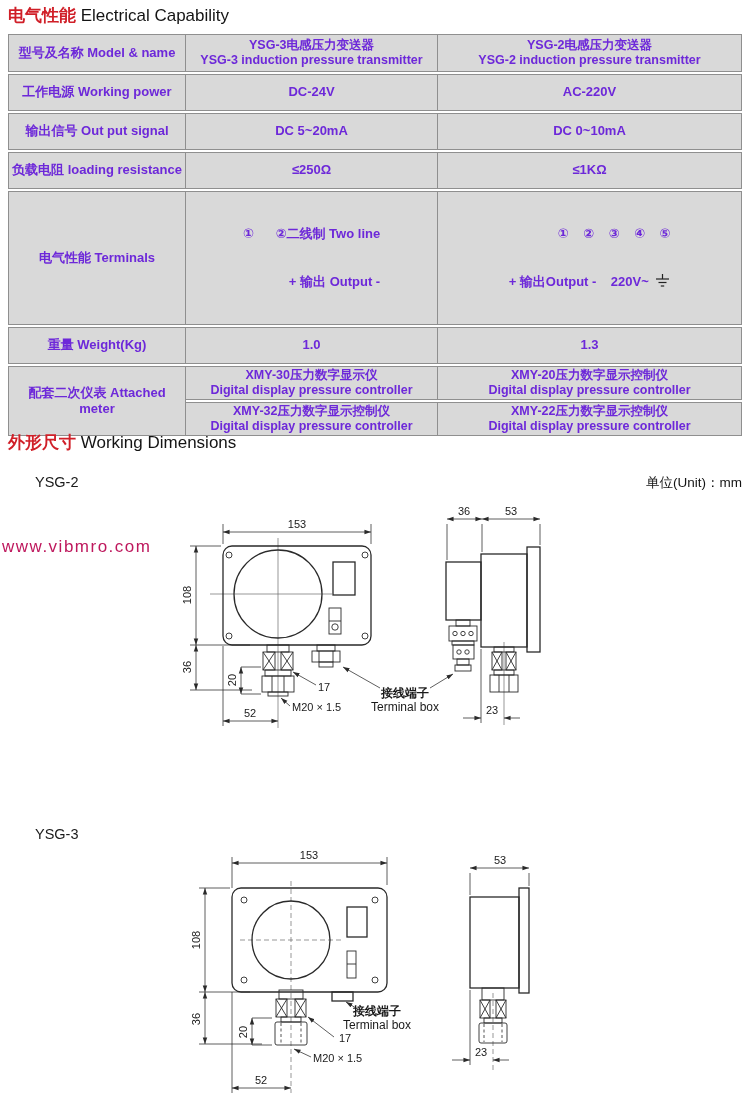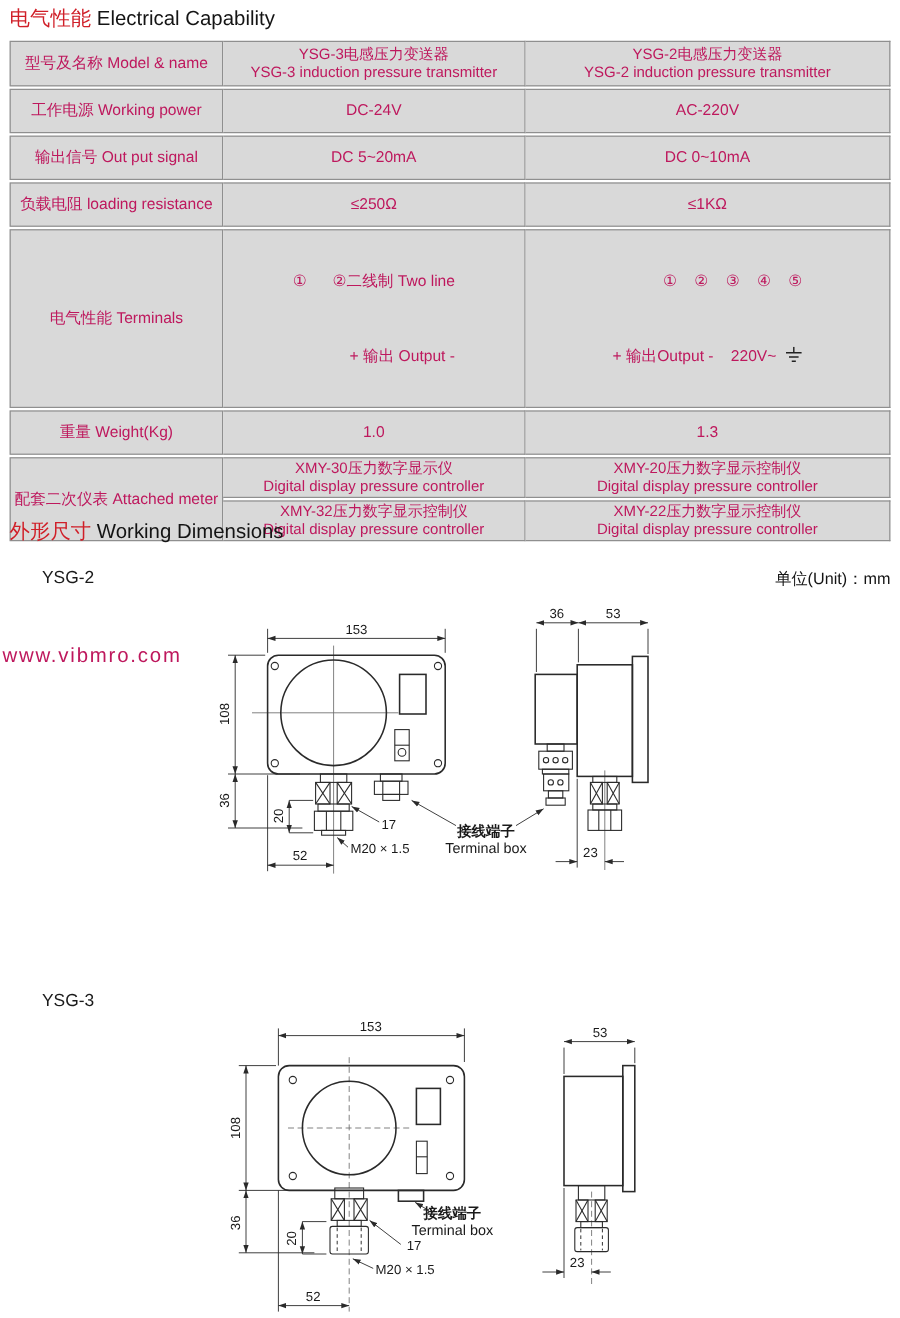--- a/index.html
+++ b/index.html
@@ -1,42 +1,42 @@
 <!DOCTYPE html>
 <html><head>
 <meta charset="utf-8">
 <style>
   html,body{margin:0;padding:0}
   body{
     position:relative;width:750px;height:1098px;background:#ffffff;
     font-family:"Liberation Sans","DejaVu Sans",sans-serif;color:#141414;overflow:hidden;
   }
   .sec-title{position:absolute;left:8px;font-size:17px;font-weight:400;white-space:nowrap}
-  .sec-title .zh{color:#d01f28;font-weight:400}
+  .sec-title .zh{color:#d01f28;font-weight:700}
   .sec-title .en{color:#141414}
   #title-electrical{top:4px}
   #title-dimensions{top:431px}
 
   table.spec{
     position:absolute;left:8px;top:32px;width:734px;
     border-collapse:separate;border-spacing:0 2px;table-layout:fixed;
   }
   table.spec td{
     background:#d9d9d9;border:1px solid #8f8f8f;border-left:none;
     text-align:center;vertical-align:middle;font-size:13px;line-height:1.25;
-    padding:1px 3px;color:#be185d;
+    padding:1px 3px;color:#6d28d9;font-weight:bold;
   }
   table.spec td.first{border-left:1px solid #8f8f8f}
   tr.r-std td{height:33px}
   tr.r-hdr td{height:34px}
   tr.r-term td{height:66px}
   tr.r-sub td{height:30px}
   .two-line{font-size:12.5px;line-height:1.2}
   .term-block{display:inline-block;text-align:right;white-space:pre;font-size:13px}
-  .term-line2{margin-top:15px}
+  .term-line2{margin-top:0}
   .earth{vertical-align:-1px;margin-left:3px}
 
   .ysg-label{position:absolute;left:35px;font-size:14.5px;color:#1a1a1a}
   #ysg2-label{top:474px}
   #ysg3-label{top:826px}
   .unit-label{position:absolute;right:8px;top:474px;font-size:13.5px;text-align:center}
   .watermark{position:absolute;left:2px;top:537px;font-size:17px;color:#be185d;letter-spacing:1.5px}
 
   svg.drawing{position:absolute;left:0;width:750px}
   #ysg2-drawing{top:495px;height:245px}

